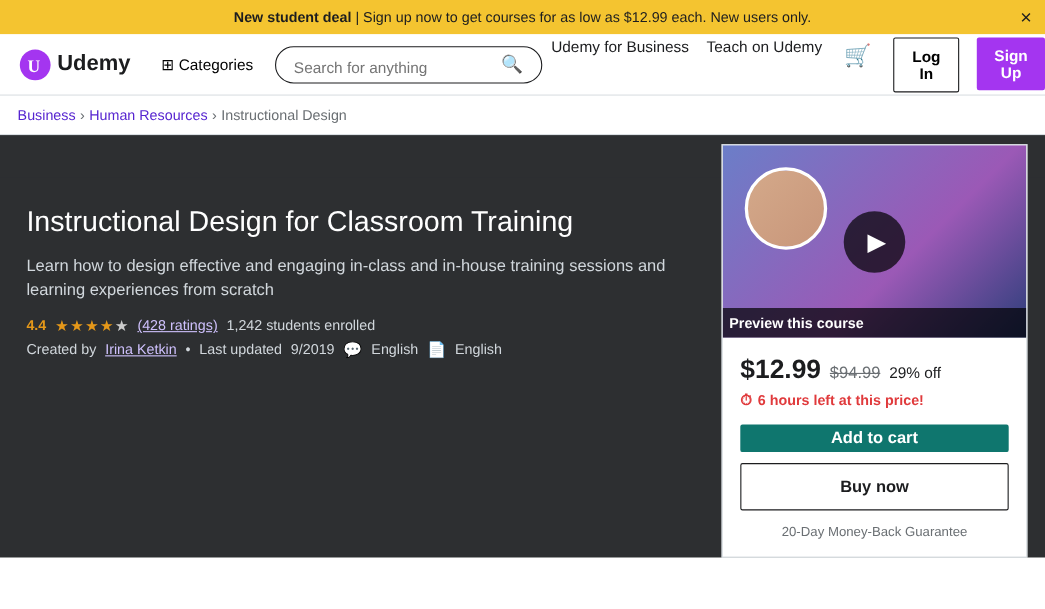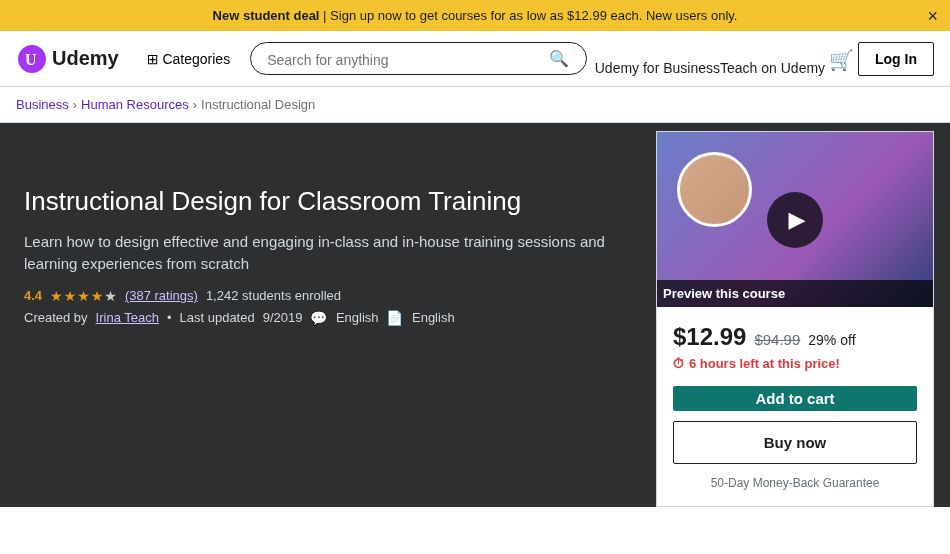--- a/index.html
+++ b/index.html
@@ -12,21 +12,21 @@
 
     
     .nav { display: flex; align-items: center; padding: 0 16px; height: 56px; border-bottom: 1px solid #d1d7dc; gap: 8px; }
     .logo { display: flex; align-items: center; gap: 4px; margin-right: 8px; }
     .logo-icon { width: 32px; height: 32px; }
     .logo-text { font-size: 20px; font-weight: 700; color: #1c1d1f; }
     .categories-btn { display: flex; align-items: center; gap: 4px; padding: 8px 12px; border: none; background: none; cursor: pointer; font-size: 14px; white-space: nowrap; }
     .search-bar { flex: 1; display: flex; align-items: flex-end; border: 1px solid #1c1d1f; border-radius: 20px; padding: 6px 16px; gap: 8px; max-width: 420px; }
     .search-bar input { border: none; outline: none; flex: 1; font-size: 14px; }
     .search-icon { color: #1c1d1f; font-size: 16px; cursor: pointer; }
-    .nav-links { display: flex; align-items: flex-end; margin-left: auto; }
+    .nav-links { display: flex; align-items: flex-start; gap: 16px; margin-left: auto; }
     .nav-link { font-size: 14px; color: #1c1d1f; text-decoration: none; white-space: nowrap; cursor: pointer; }
     .cart-icon { font-size: 20px; cursor: pointer; color: #1c1d1f; padding: 4px; }
     .login-btn { border: 1px solid #1c1d1f; background: #fff; padding: 8px 16px; border-radius: 2px; cursor: pointer; font-size: 14px; font-weight: 600; }
     .signup-btn { background: #a435f0; color: #fff; border: none; padding: 8px 16px; border-radius: 2px; cursor: pointer; font-size: 14px; font-weight: 600; }
 
     
     .breadcrumb { padding: 10px 16px; font-size: 13px; display: flex; align-items: flex-end; gap: 4px; background: #fff; border-bottom: 1px solid #d1d7dc; }
     .breadcrumb a { color: #5624d0; text-decoration: none; cursor: pointer; }
     .breadcrumb span { color: #6a6f73; }
     .hero-title { font-size: 26px; font-weight: 400; color: #fff; line-height: 1.3; margin-bottom: 12px; }
@@ -92,20 +92,21 @@
   </button>
   <div class="search-bar">
     <input type="text" placeholder="Search for anything" style="">
     <span class="search-icon">🔍</span>
   </div>
   <div class="nav-links">
     <a class="nav-link">Udemy for Business</a>
     <a class="nav-link">Teach on Udemy</a>
     <span class="cart-icon">🛒</span>
     <button class="login-btn">Log In</button>
+    <button class="signup-btn">Sign Up</button>
   </div>
 </nav>
 
 <div class="breadcrumb">
   <a>Business</a>
   <span> › </span>
   <a>Human Resources</a>
   <span> › </span>
   <span>Instructional Design</span>
 </div>
@@ -131,26 +132,26 @@
       <p class="hero-subtitle">Learn how to design effective and engaging in-class and in-house training sessions and learning experiences from scratch</p>
       <div class="rating-row">
         <span class="rating-number">4.4</span>
         <div class="stars">
           <span class="star">★</span>
           <span class="star">★</span>
           <span class="star">★</span>
           <span class="star">★</span>
           <span class="star" style="color:#ccc">★</span>
         </div>
-        <span class="rating-count">(387 ratings)</span>
+        <span class="rating-count">(428 ratings)</span>
         <span class="enrolled">1,242 students enrolled</span>
       </div>
       <div class="meta-row">
         <span>Created by</span>
-        <a>Irina Teach</a>
+        <a>Irina Ketkin</a>
         <span>•</span>
         <span>Last updated</span>
         <span>9/2019</span>
         <span style="font-size:14px">💬</span>
         <span>English</span>
         <span style="font-size:14px">📄</span>
         <span>English</span>
       </div>
     </div>
 
@@ -170,21 +171,21 @@
             <span class="current-price">$12.99</span>
             <span class="original-price">$94.99</span>
             <span class="discount">29% off</span>
           </div>
           <div class="timer-row">
             <span class="clock-icon">⏱</span>
             <span>6 hours left at this price!</span>
           </div>
           <button class="add-cart-btn">Add to cart</button>
           <button class="buy-now-btn">Buy now</button>
-          <div class="guarantee">50-Day Money-Back Guarantee</div>
+          <div class="guarantee">20-Day Money-Back Guarantee</div>
         </div>
       </div>
     </div>
   </div>
 </div>
 
 <div class="main-area">
   
   
 </div>

